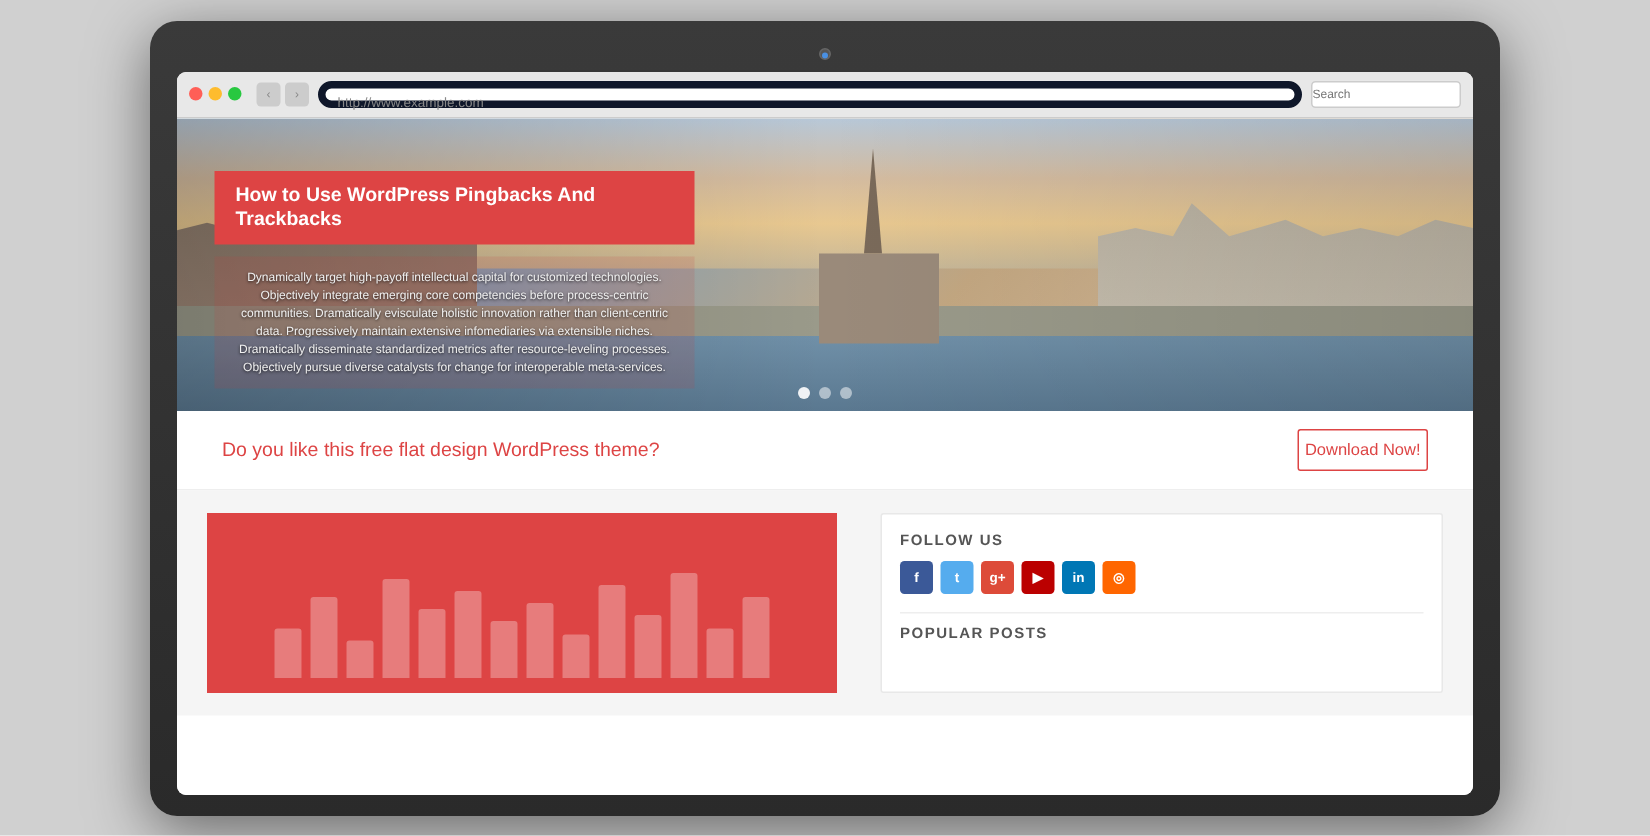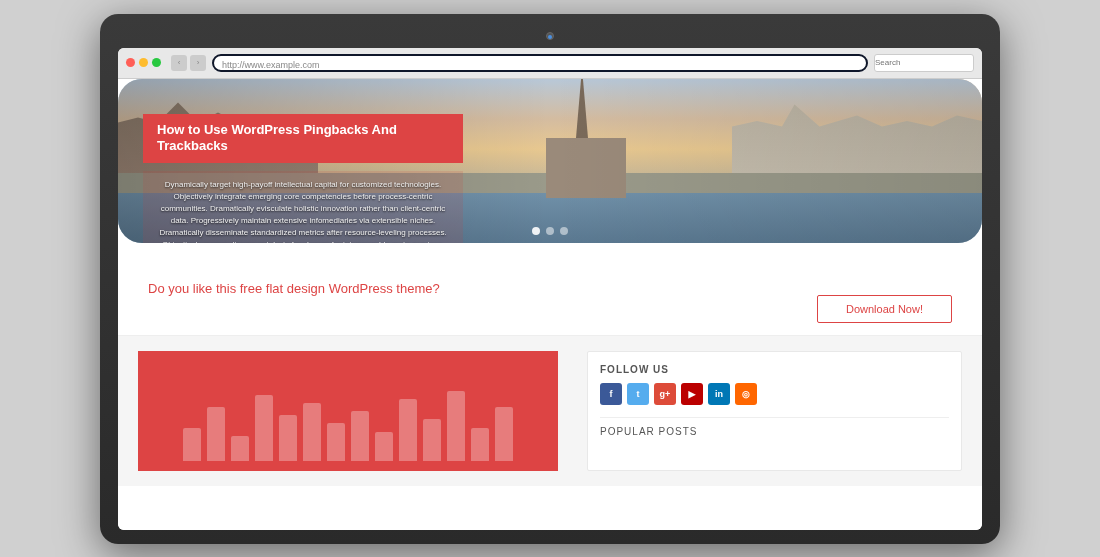--- a/index.html
+++ b/index.html
@@ -96,21 +96,21 @@
       display: flex;
       align-items: center;
       justify-content: center;
       font-size: 8px;
       color: #888;
     }
 
     .browser-address {
       flex: 1;
       background: white;
-      border: 2px solid #0f172a;
+      border: 5px solid #0f172a;
       border-radius: 10px;
       height: 18px;
       font-size: 9px;
       color: #888;
       padding: 0 8px;
       line-height: 18px;
     }
 
     .browser-search {
       background: white;
@@ -124,25 +124,24 @@
     
     .website-content {
       flex: 1;
       overflow: hidden;
       background: white;
     }
 
     
     .hero-section {
       width: 100%;
-      height: 164px;
+      height: 195px;
       position: relative;
       overflow: hidden;
       background: linear-gradient(135deg, #a8c0d0 0%, #8ba8be 30%, #c4a882 60%, #d4b896 80%, #9ab0c0 100%);
-      border-radius: 24px;
     }
 
     
     .hero-sky {
       position: absolute;
       top: 0; left: 0; right: 0;
       height: 100px;
       background: linear-gradient(180deg, #b8c8d8 0%, #d4bca0 40%, #e8c890 70%, #c8b898 100%);
     }
 
@@ -284,25 +283,24 @@
       color: #d44;
       font-size: 13px;
       font-weight: 400;
       text-align: center;
     }
 
     .download-btn {
       background: white;
       color: #d44;
       border: 1.5px solid #d44;
-      padding: 7px 28px;
+      padding: 7px 4px;
       font-size: 11px;
       cursor: pointer;
       border-radius: 2px;
-      margin-top: 40px;
     }
 
     
     .content-section {
       display: flex;
       padding: 15px 20px;
       gap: 29px;
       background: #f5f5f5;
     }
 
@@ -371,21 +369,21 @@
     }
     .social-facebook { background: #3b5998; }
     .social-twitter { background: #55acee; }
     .social-gplus { background: #dd4b39; }
     .social-youtube { background: #bb0000; }
     .social-linkedin { background: #0077b5; }
     .social-rss { background: #ff6600; }
 
     .popular-posts-title {
       font-size: 10px;
-      font-weight: normal;
+      font-weight: bold;
       color: #555;
       letter-spacing: 1px;
       text-transform: uppercase;
       border-top: 1px solid #eee;
       padding-top: 8px;
     }
   </style>
 </head>
 <body>
 

